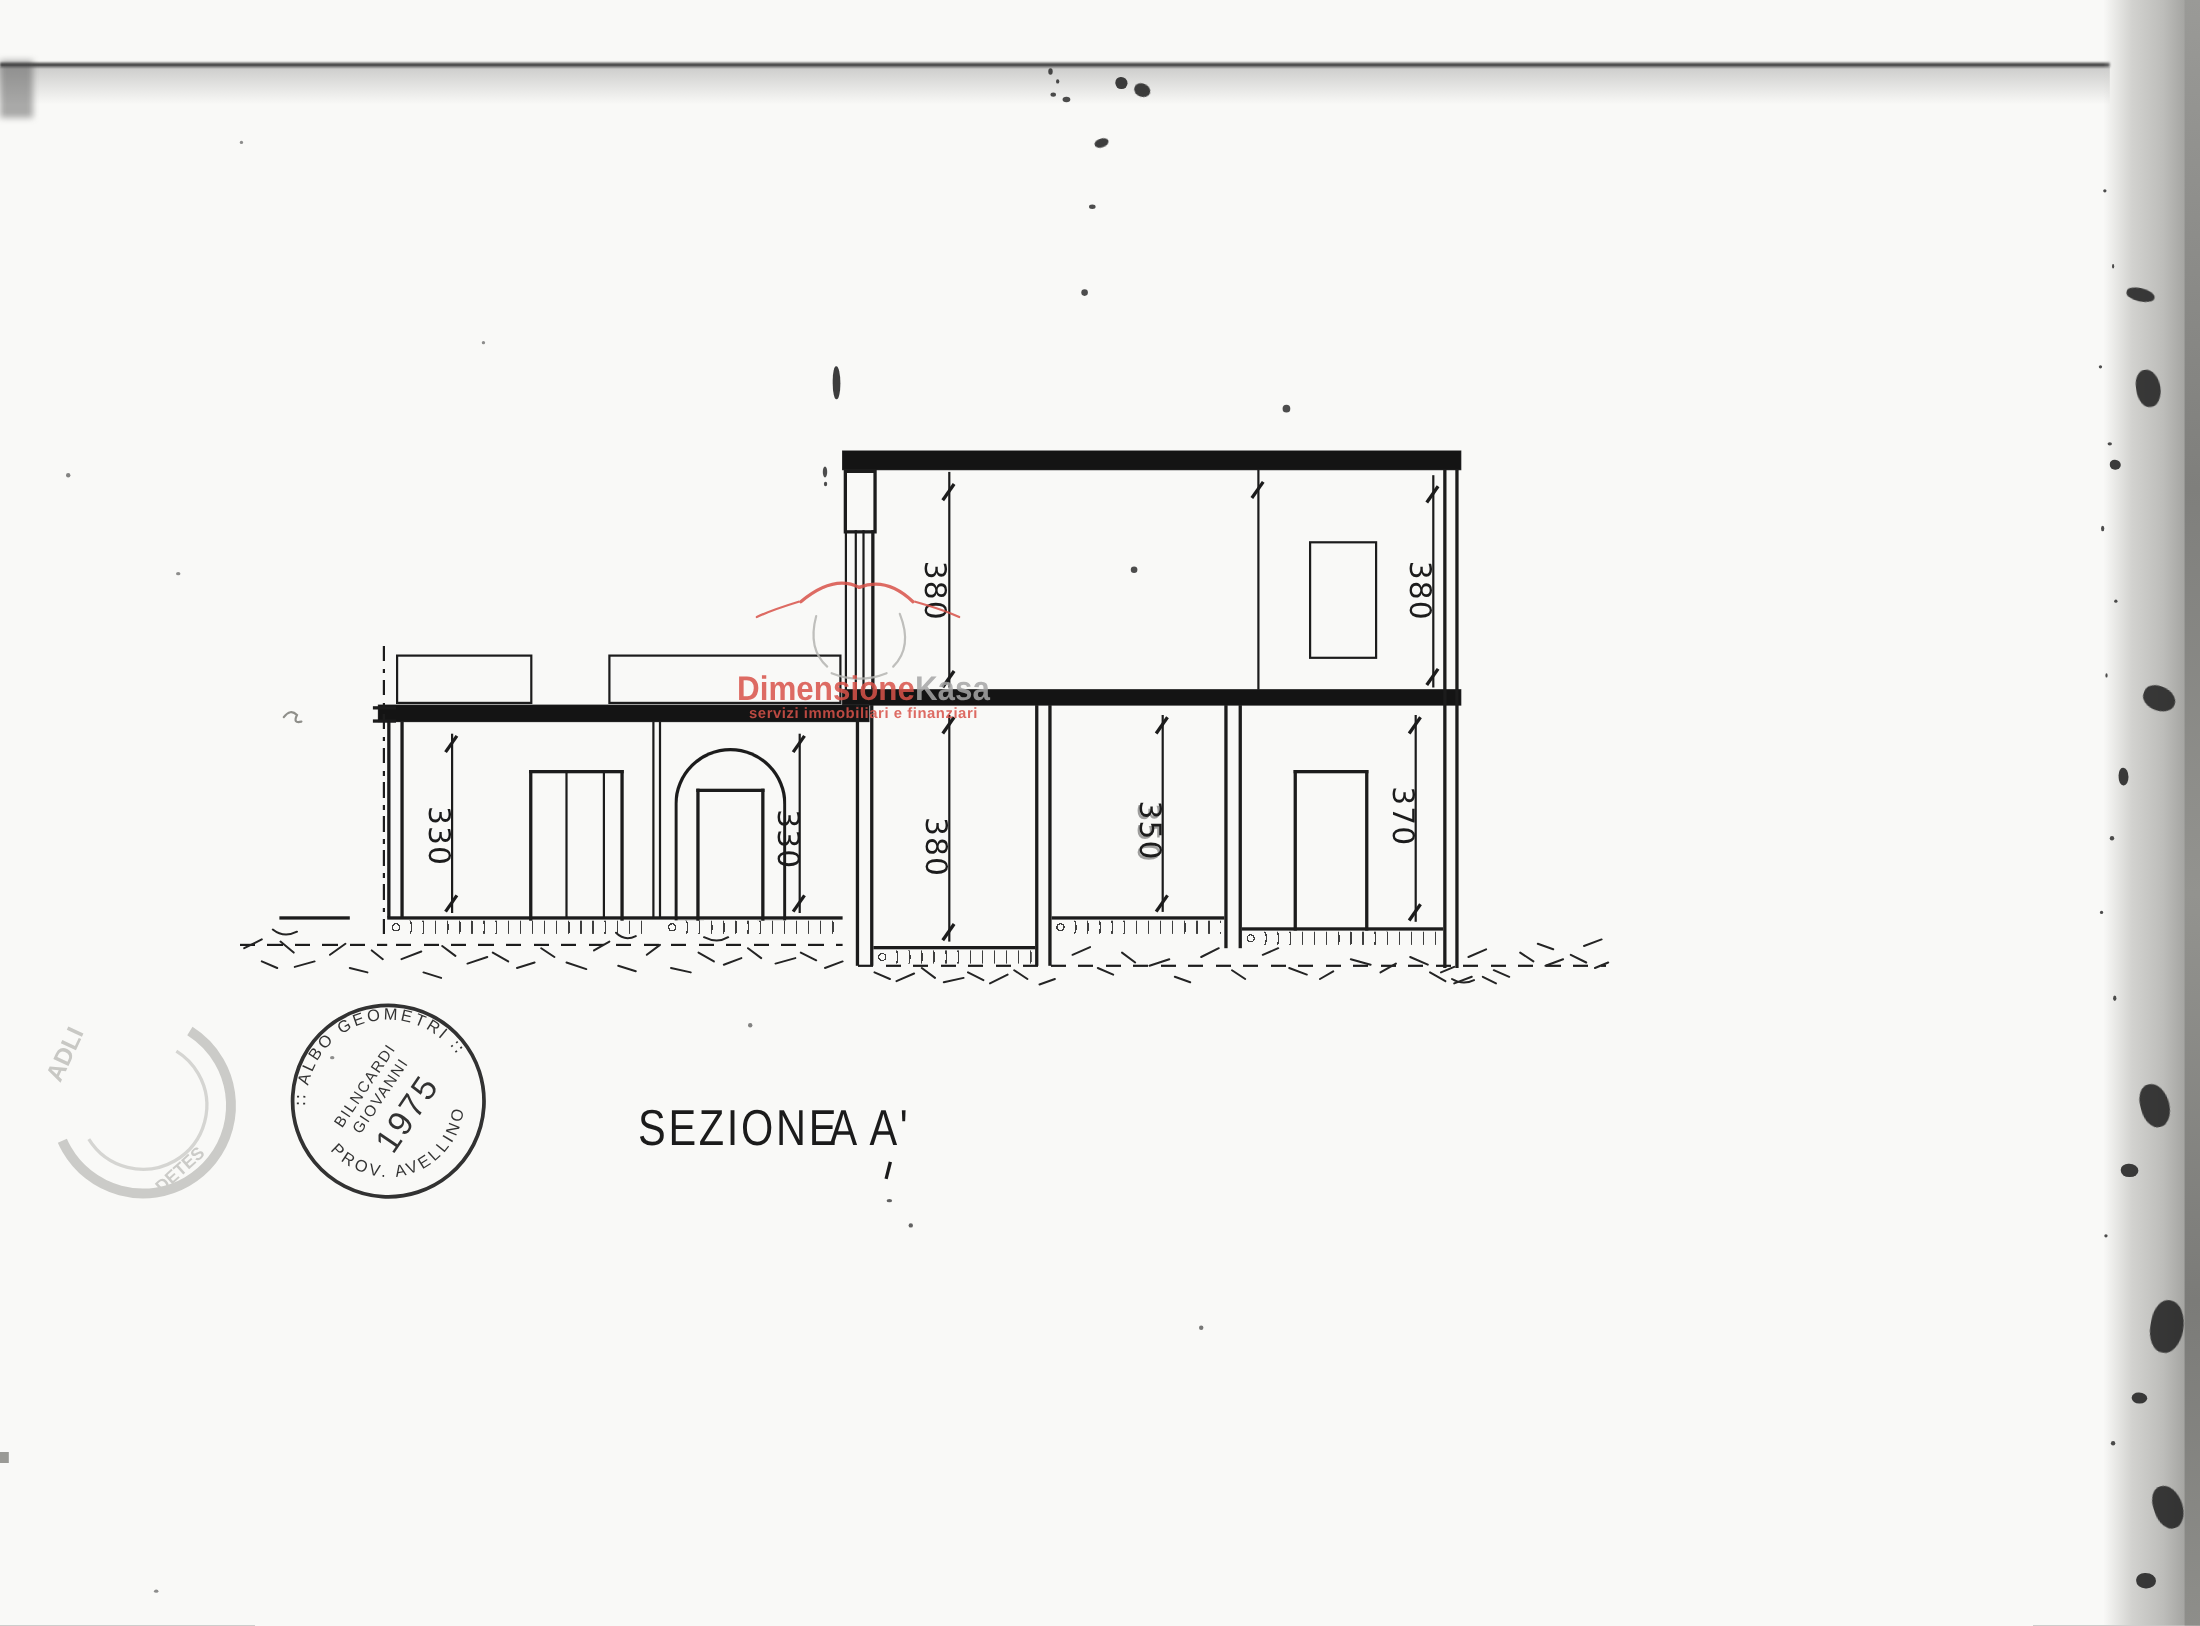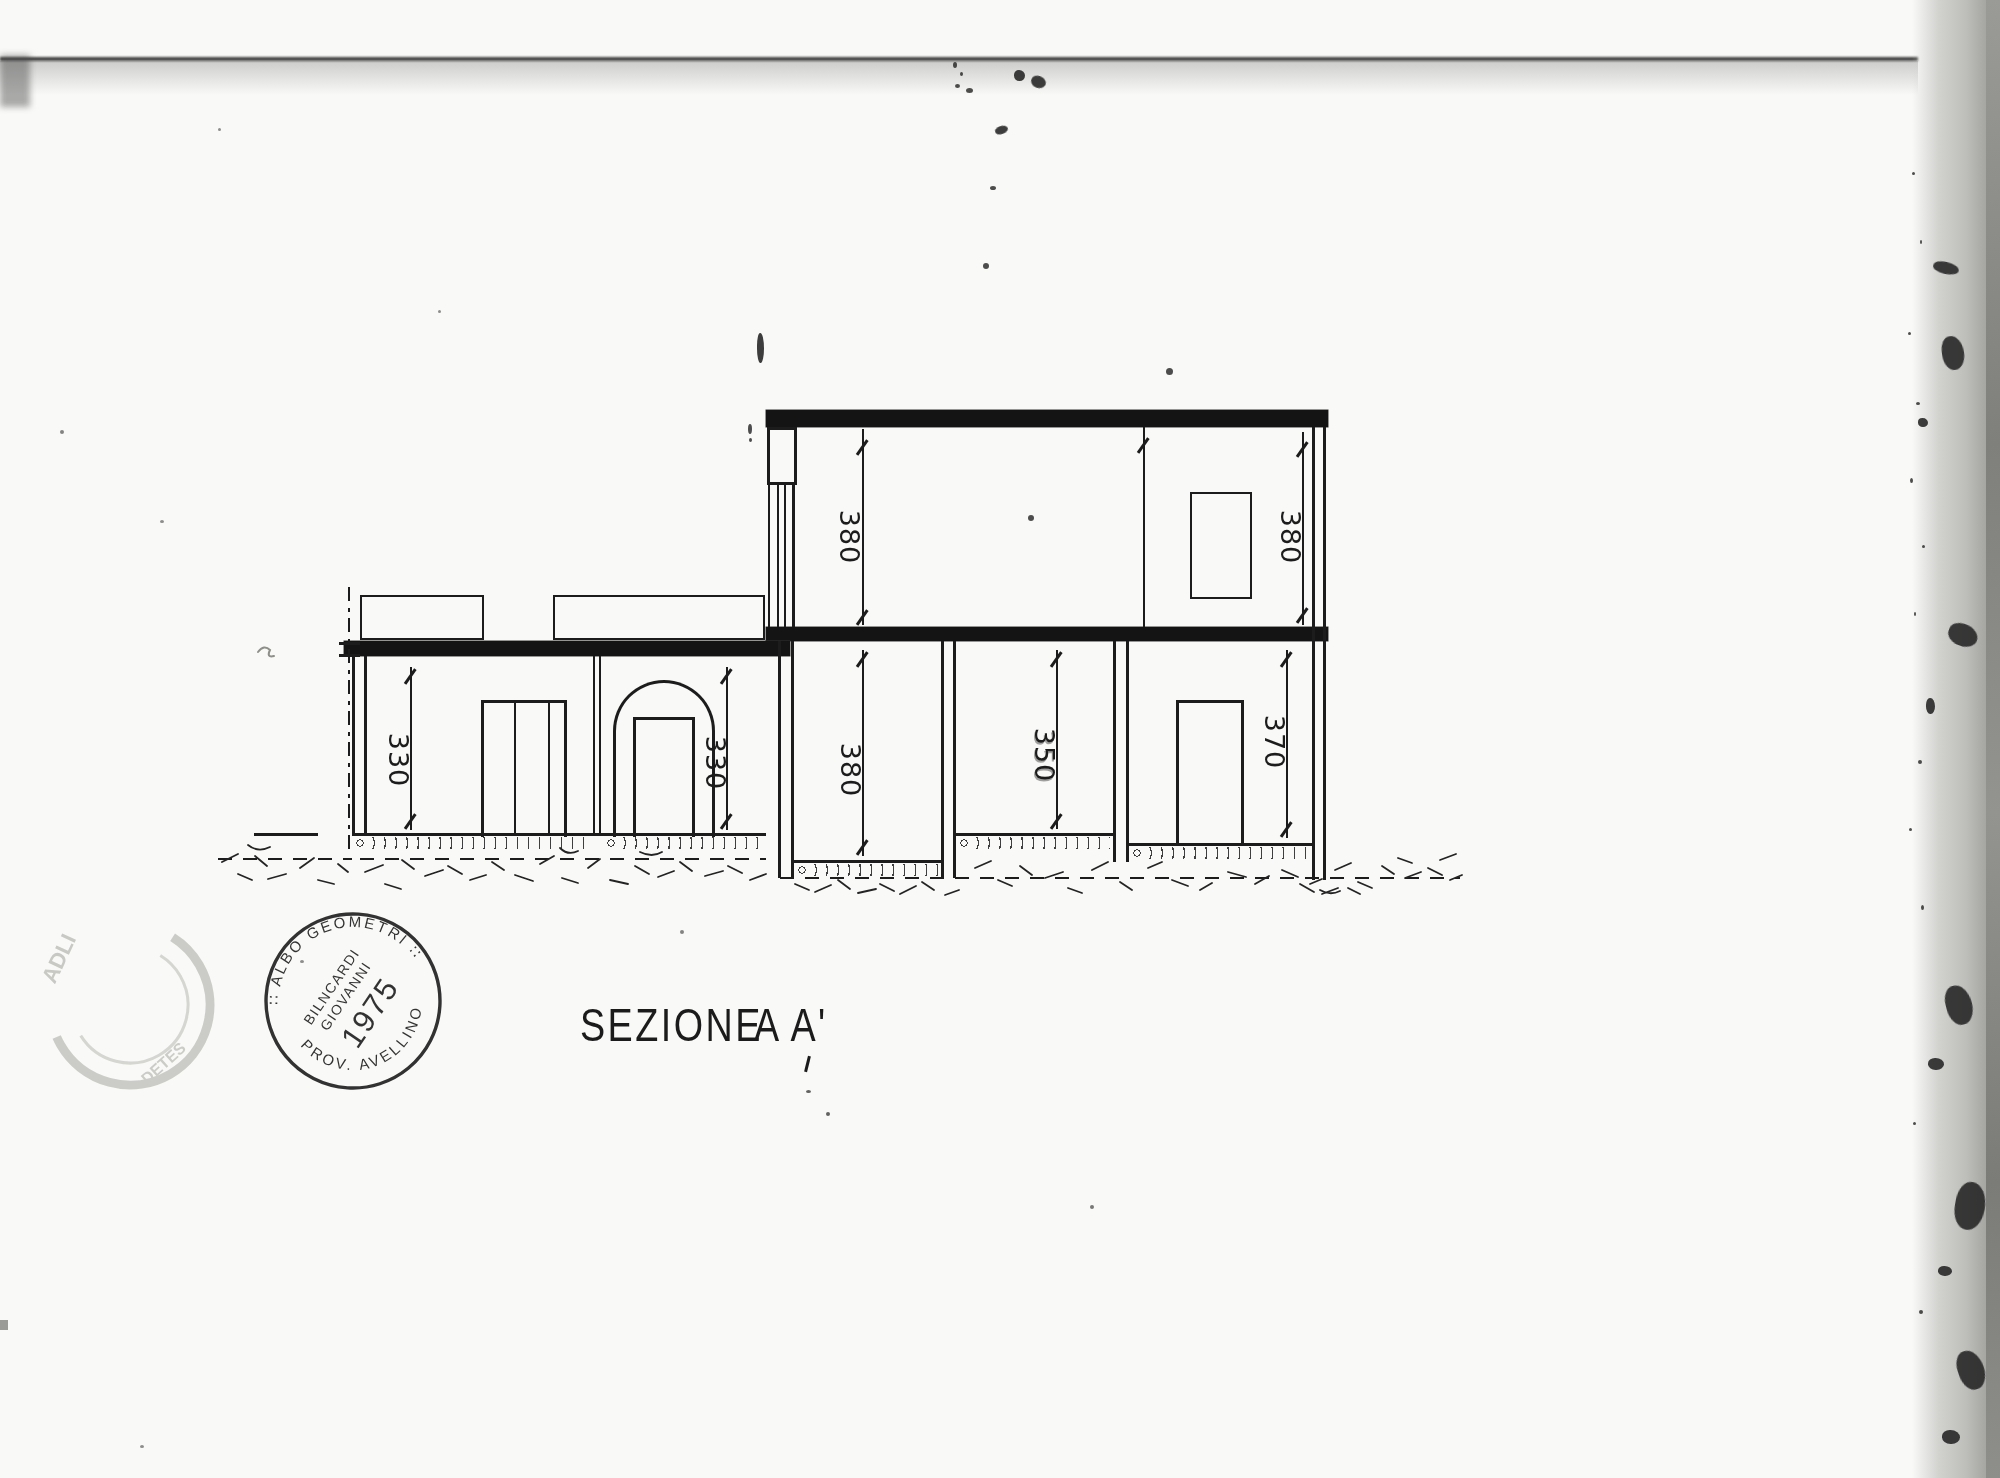--- a/index.html
+++ b/index.html
@@ -210,20 +210,37 @@
       <path d="M1148 868 l14 -6 M1172 880 l16 6 M1200 890 l12 -7 M1228 872 l18 5 M1255 884 l14 -8 M1282 870 l16 7 M1310 884 l12 -5"></path>
       <path d="M1335 870 l16 -7 M1358 882 l14 6 M1382 866 l12 8 M1405 878 l16 -6 M1428 868 l14 7 M1450 880 l12 -5 M1398 858 l14 5 M1440 860 l16 -6"></path>
       <path d="M248 845 q10 8 22 2 M560 848 q8 8 18 3 M640 852 q12 6 22 0 M1320 890 q10 6 20 1"></path>
       <path d="M1300 884 l14 8 M1322 894 l16 -6 M1348 888 l12 6"></path>
     </g>
     <g stroke="#8f8f8a" stroke-width="2" fill="none" stroke-linecap="round">
       <path d="M258 652 q6 -8 12 -2 q-4 8 4 6"></path>
     </g>
   </svg>
 
+  <div class="abs" style="left:640px;top:515px;width:290px;height:150px;opacity:.85;">
+    <svg width="290" height="150" viewBox="0 0 290 150">
+      <g fill="none" stroke-linecap="round">
+        <path d="M88 32 Q118 7 141 19" stroke="#d9534a" stroke-width="3"></path>
+        <path d="M141 19 Q166 9 190 32" stroke="#d9534a" stroke-width="3"></path>
+        <path d="M86 32 Q60 40 48 46" stroke="#d9534a" stroke-width="2"></path>
+        <path d="M192 32 Q220 40 232 46" stroke="#d9534a" stroke-width="2"></path>
+        <path d="M102 45 Q94 75 112 91" stroke="#b5b5b2" stroke-width="2"></path>
+        <path d="M178 43 Q190 73 172 91" stroke="#b5b5b2" stroke-width="2"></path>
+        <path d="M116 97 Q141 107 166 97" stroke="#b5b5b2" stroke-width="2"></path>
+      </g>
+    </svg>
+    <div class="abs wm-text" style="left:145px;top:93px;transform:translate(-50%,0) scaleX(.92);">
+      <span style="color:#d9534a;">Dimensione</span><span style="color:#a6a6a6;">Kasa</span>
+    </div>
+    <div class="abs wm-tag" style="left:145px;top:126px;transform:translate(-50%,0);color:#d9534a;">servizi immobiliari e finanziari</div>
+  </div>
 
   <div class="abs titleword" style="left:580px;top:998px;">SEZIONE</div>
   <div class="abs titleword" style="left:754px;top:998px;">A A'</div>
   <div class="abs" style="left:806px;top:1056px;width:3px;height:16px;background:#1b1b1b;transform:rotate(14deg);"></div>
 
   <svg class="abs" style="left:258px;top:906px;width:190px;height:190px;opacity:.9;" viewBox="0 0 190 190">
     <defs>
       <path id="arcTop" d="M 21 95 A 74 74 0 0 1 169 95"></path>
       <path id="arcBottom" d="M 26 95 A 69 69 0 0 0 164 95"></path>
     </defs>

